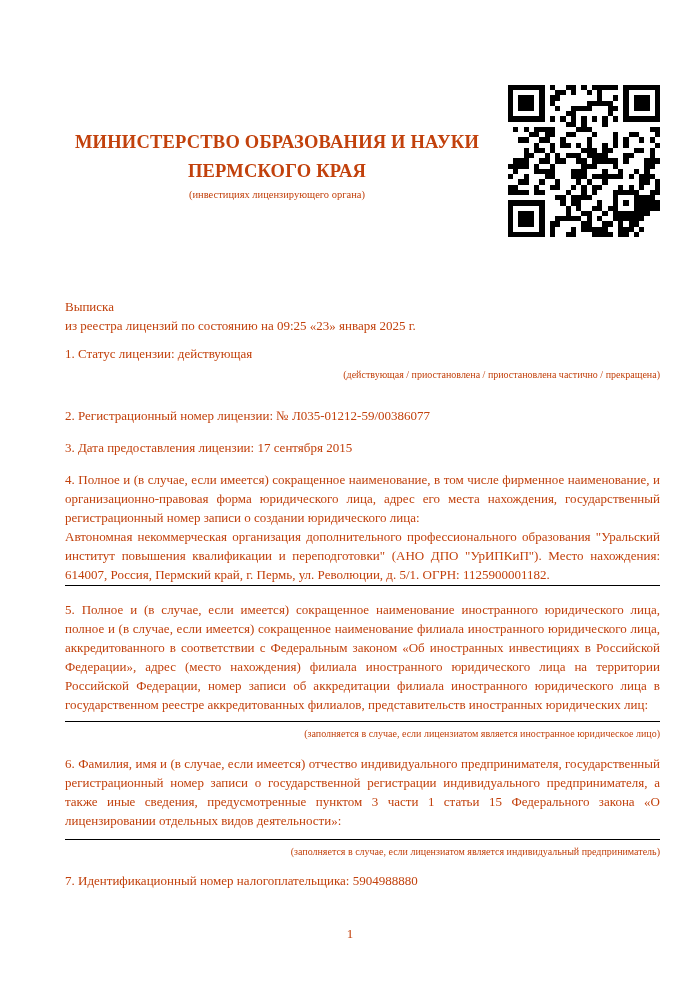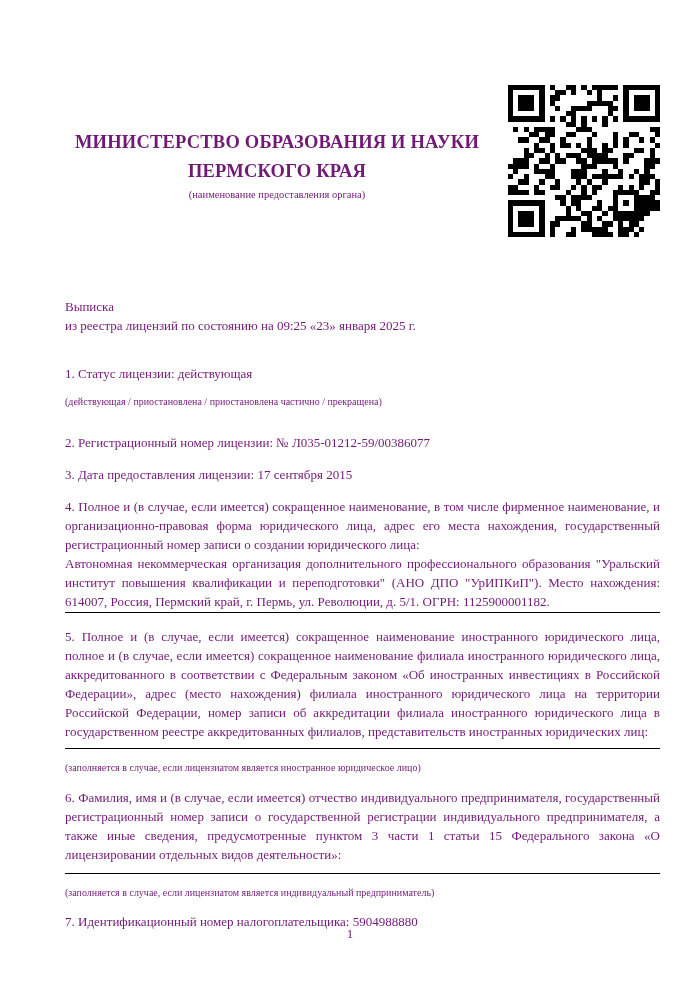--- a/index.html
+++ b/index.html
@@ -1,48 +1,48 @@
 <!DOCTYPE html>
 <html lang="ru"><head>
 <meta charset="utf-8">
 <style>
   * { margin:0; padding:0; box-sizing:border-box; }
   html,body { background:#ffffff; }
   .page {
     position:relative; width:700px; height:990px; overflow:hidden;
-    background:#ffffff; color:#701a75;
+    background:#ffffff; color:#c2410c;
     font-family:"Liberation Serif","DejaVu Serif",serif;
   }
   .ministry { position:absolute; left:57px; top:128px; width:440px; text-align:center; }
   .ministry-name { font-weight:700; font-size:18.5px; line-height:29px; letter-spacing:.2px; }
   .ministry-note { font-size:10.5px; margin-top:3px; }
   .qr { position:absolute; left:508px; top:85px; }
   .doc-title { position:absolute; left:65px; top:297px; width:595px; font-size:13px; line-height:19px; }
-  .content { position:absolute; left:65px; top:364px; width:595px; font-size:13px; line-height:19px; }
+  .content { position:absolute; left:65px; top:344px; width:595px; font-size:13px; line-height:19px; }
   .item { margin-top:13px; }
   .first { margin-top:0; }
   .just { text-align:justify;font-family:Liberation Serif, serif; }
-  .note { font-size:10px; line-height:13px; text-align:left; margin-top:12px; }
+  .note { font-size:10px; line-height:13px; text-align:right; margin-top:5px; }
   .fill { height:2px; border-bottom:1.5px solid #000; }
   .mt0 { margin-top:0; } .mt6 { margin-top:6px; }
   .mt8 { margin-top:8px; } .mt14 { margin-top:14px; } .mt19 { margin-top:25px; }
   .mt26 { }
   .page-number { position:absolute; left:0; top:926px; width:700px; text-align:center; font-size:13px; }
 </style>
 </head>
 <body>
 
 <div class="page">
 
   <div class="ministry">
     <div class="ministry-name">
       <div>МИНИСТЕРСТВО ОБРАЗОВАНИЯ И НАУКИ</div>
       <div>ПЕРМСКОГО КРАЯ</div>
     </div>
-    <div class="ministry-note">(наименование предоставления органа)</div>
+    <div class="ministry-note">(инвестициях лицензирующего органа)</div>
   </div>
 
   <svg id="qr" class="qr" width="152" height="152" viewBox="0 0 29 29" shape-rendering="crispEdges">
       <path d="M0 0h1v1h-1zM1 0h1v1h-1zM2 0h1v1h-1zM3 0h1v1h-1zM4 0h1v1h-1zM5 0h1v1h-1zM6 0h1v1h-1zM8 0h1v1h-1zM11 0h1v1h-1zM12 0h1v1h-1zM14 0h1v1h-1zM16 0h1v1h-1zM17 0h1v1h-1zM18 0h1v1h-1zM19 0h1v1h-1zM20 0h1v1h-1zM22 0h1v1h-1zM23 0h1v1h-1zM24 0h1v1h-1zM25 0h1v1h-1zM26 0h1v1h-1zM27 0h1v1h-1zM28 0h1v1h-1zM0 1h1v1h-1zM6 1h1v1h-1zM9 1h1v1h-1zM10 1h1v1h-1zM12 1h1v1h-1zM15 1h1v1h-1zM17 1h1v1h-1zM22 1h1v1h-1zM28 1h1v1h-1zM0 2h1v1h-1zM2 2h1v1h-1zM3 2h1v1h-1zM4 2h1v1h-1zM6 2h1v1h-1zM8 2h1v1h-1zM9 2h1v1h-1zM17 2h1v1h-1zM20 2h1v1h-1zM22 2h1v1h-1zM24 2h1v1h-1zM25 2h1v1h-1zM26 2h1v1h-1zM28 2h1v1h-1zM0 3h1v1h-1zM2 3h1v1h-1zM3 3h1v1h-1zM4 3h1v1h-1zM6 3h1v1h-1zM8 3h1v1h-1zM15 3h1v1h-1zM16 3h1v1h-1zM17 3h1v1h-1zM18 3h1v1h-1zM19 3h1v1h-1zM22 3h1v1h-1zM24 3h1v1h-1zM25 3h1v1h-1zM26 3h1v1h-1zM28 3h1v1h-1zM0 4h1v1h-1zM2 4h1v1h-1zM3 4h1v1h-1zM4 4h1v1h-1zM6 4h1v1h-1zM9 4h1v1h-1zM12 4h1v1h-1zM13 4h1v1h-1zM14 4h1v1h-1zM15 4h1v1h-1zM19 4h1v1h-1zM20 4h1v1h-1zM22 4h1v1h-1zM24 4h1v1h-1zM25 4h1v1h-1zM26 4h1v1h-1zM28 4h1v1h-1zM0 5h1v1h-1zM6 5h1v1h-1zM11 5h1v1h-1zM12 5h1v1h-1zM19 5h1v1h-1zM22 5h1v1h-1zM28 5h1v1h-1zM0 6h1v1h-1zM1 6h1v1h-1zM2 6h1v1h-1zM3 6h1v1h-1zM4 6h1v1h-1zM5 6h1v1h-1zM6 6h1v1h-1zM8 6h1v1h-1zM10 6h1v1h-1zM12 6h1v1h-1zM14 6h1v1h-1zM16 6h1v1h-1zM18 6h1v1h-1zM20 6h1v1h-1zM22 6h1v1h-1zM23 6h1v1h-1zM24 6h1v1h-1zM25 6h1v1h-1zM26 6h1v1h-1zM27 6h1v1h-1zM28 6h1v1h-1zM11 7h1v1h-1zM12 7h1v1h-1zM14 7h1v1h-1zM18 7h1v1h-1zM1 8h1v1h-1zM3 8h1v1h-1zM5 8h1v1h-1zM6 8h1v1h-1zM7 8h1v1h-1zM8 8h1v1h-1zM13 8h1v1h-1zM14 8h1v1h-1zM15 8h1v1h-1zM27 8h1v1h-1zM28 8h1v1h-1zM4 9h1v1h-1zM5 9h1v1h-1zM7 9h1v1h-1zM8 9h1v1h-1zM11 9h1v1h-1zM12 9h1v1h-1zM16 9h1v1h-1zM20 9h1v1h-1zM23 9h1v1h-1zM24 9h1v1h-1zM28 9h1v1h-1zM2 10h1v1h-1zM3 10h1v1h-1zM6 10h1v1h-1zM7 10h1v1h-1zM10 10h1v1h-1zM15 10h1v1h-1zM20 10h1v1h-1zM22 10h1v1h-1zM25 10h1v1h-1zM27 10h1v1h-1zM5 11h1v1h-1zM8 11h1v1h-1zM10 11h1v1h-1zM11 11h1v1h-1zM13 11h1v1h-1zM15 11h1v1h-1zM18 11h1v1h-1zM20 11h1v1h-1zM22 11h1v1h-1zM28 11h1v1h-1zM3 12h1v1h-1zM5 12h1v1h-1zM6 12h1v1h-1zM8 12h1v1h-1zM14 12h1v1h-1zM15 12h1v1h-1zM16 12h1v1h-1zM18 12h1v1h-1zM19 12h1v1h-1zM24 12h1v1h-1zM25 12h1v1h-1zM27 12h1v1h-1zM3 13h1v1h-1zM4 13h1v1h-1zM7 13h1v1h-1zM9 13h1v1h-1zM11 13h1v1h-1zM12 13h1v1h-1zM13 13h1v1h-1zM15 13h1v1h-1zM16 13h1v1h-1zM17 13h1v1h-1zM18 13h1v1h-1zM22 13h1v1h-1zM23 13h1v1h-1zM27 13h1v1h-1zM1 14h1v1h-1zM2 14h1v1h-1zM3 14h1v1h-1zM6 14h1v1h-1zM7 14h1v1h-1zM9 14h1v1h-1zM10 14h1v1h-1zM13 14h1v1h-1zM14 14h1v1h-1zM16 14h1v1h-1zM17 14h1v1h-1zM18 14h1v1h-1zM19 14h1v1h-1zM20 14h1v1h-1zM22 14h1v1h-1zM26 14h1v1h-1zM27 14h1v1h-1zM28 14h1v1h-1zM0 15h1v1h-1zM1 15h1v1h-1zM2 15h1v1h-1zM3 15h1v1h-1zM5 15h1v1h-1zM8 15h1v1h-1zM14 15h1v1h-1zM15 15h1v1h-1zM16 15h1v1h-1zM20 15h1v1h-1zM26 15h1v1h-1zM27 15h1v1h-1zM1 16h1v1h-1zM5 16h1v1h-1zM6 16h1v1h-1zM7 16h1v1h-1zM8 16h1v1h-1zM12 16h1v1h-1zM13 16h1v1h-1zM14 16h1v1h-1zM18 16h1v1h-1zM21 16h1v1h-1zM24 16h1v1h-1zM26 16h1v1h-1zM0 17h1v1h-1zM3 17h1v1h-1zM7 17h1v1h-1zM8 17h1v1h-1zM12 17h1v1h-1zM13 17h1v1h-1zM14 17h1v1h-1zM16 17h1v1h-1zM17 17h1v1h-1zM18 17h1v1h-1zM19 17h1v1h-1zM20 17h1v1h-1zM21 17h1v1h-1zM23 17h1v1h-1zM25 17h1v1h-1zM26 17h1v1h-1zM27 17h1v1h-1zM2 18h1v1h-1zM3 18h1v1h-1zM6 18h1v1h-1zM9 18h1v1h-1zM13 18h1v1h-1zM15 18h1v1h-1zM18 18h1v1h-1zM25 18h1v1h-1zM26 18h1v1h-1zM28 18h1v1h-1zM0 19h1v1h-1zM1 19h1v1h-1zM5 19h1v1h-1zM8 19h1v1h-1zM9 19h1v1h-1zM12 19h1v1h-1zM14 19h1v1h-1zM16 19h1v1h-1zM17 19h1v1h-1zM21 19h1v1h-1zM23 19h1v1h-1zM25 19h1v1h-1zM28 19h1v1h-1zM0 20h1v1h-1zM1 20h1v1h-1zM2 20h1v1h-1zM3 20h1v1h-1zM5 20h1v1h-1zM6 20h1v1h-1zM11 20h1v1h-1zM14 20h1v1h-1zM16 20h1v1h-1zM20 20h1v1h-1zM21 20h1v1h-1zM22 20h1v1h-1zM23 20h1v1h-1zM24 20h1v1h-1zM27 20h1v1h-1zM28 20h1v1h-1zM9 21h1v1h-1zM10 21h1v1h-1zM12 21h1v1h-1zM13 21h1v1h-1zM14 21h1v1h-1zM15 21h1v1h-1zM20 21h1v1h-1zM24 21h1v1h-1zM25 21h1v1h-1zM26 21h1v1h-1zM27 21h1v1h-1zM0 22h1v1h-1zM1 22h1v1h-1zM2 22h1v1h-1zM3 22h1v1h-1zM4 22h1v1h-1zM5 22h1v1h-1zM6 22h1v1h-1zM10 22h1v1h-1zM12 22h1v1h-1zM13 22h1v1h-1zM17 22h1v1h-1zM20 22h1v1h-1zM22 22h1v1h-1zM24 22h1v1h-1zM25 22h1v1h-1zM26 22h1v1h-1zM27 22h1v1h-1zM28 22h1v1h-1zM0 23h1v1h-1zM6 23h1v1h-1zM11 23h1v1h-1zM13 23h1v1h-1zM16 23h1v1h-1zM17 23h1v1h-1zM19 23h1v1h-1zM20 23h1v1h-1zM24 23h1v1h-1zM25 23h1v1h-1zM26 23h1v1h-1zM27 23h1v1h-1zM28 23h1v1h-1zM0 24h1v1h-1zM2 24h1v1h-1zM3 24h1v1h-1zM4 24h1v1h-1zM6 24h1v1h-1zM11 24h1v1h-1zM14 24h1v1h-1zM15 24h1v1h-1zM18 24h1v1h-1zM20 24h1v1h-1zM21 24h1v1h-1zM22 24h1v1h-1zM23 24h1v1h-1zM24 24h1v1h-1zM25 24h1v1h-1zM26 24h1v1h-1zM0 25h1v1h-1zM2 25h1v1h-1zM3 25h1v1h-1zM4 25h1v1h-1zM6 25h1v1h-1zM9 25h1v1h-1zM10 25h1v1h-1zM11 25h1v1h-1zM12 25h1v1h-1zM13 25h1v1h-1zM15 25h1v1h-1zM17 25h1v1h-1zM20 25h1v1h-1zM21 25h1v1h-1zM22 25h1v1h-1zM23 25h1v1h-1zM24 25h1v1h-1zM25 25h1v1h-1zM0 26h1v1h-1zM2 26h1v1h-1zM3 26h1v1h-1zM4 26h1v1h-1zM6 26h1v1h-1zM8 26h1v1h-1zM9 26h1v1h-1zM14 26h1v1h-1zM15 26h1v1h-1zM18 26h1v1h-1zM19 26h1v1h-1zM21 26h1v1h-1zM23 26h1v1h-1zM24 26h1v1h-1zM0 27h1v1h-1zM6 27h1v1h-1zM8 27h1v1h-1zM12 27h1v1h-1zM14 27h1v1h-1zM15 27h1v1h-1zM16 27h1v1h-1zM17 27h1v1h-1zM18 27h1v1h-1zM21 27h1v1h-1zM22 27h1v1h-1zM23 27h1v1h-1zM25 27h1v1h-1zM0 28h1v1h-1zM1 28h1v1h-1zM2 28h1v1h-1zM3 28h1v1h-1zM4 28h1v1h-1zM5 28h1v1h-1zM6 28h1v1h-1zM8 28h1v1h-1zM11 28h1v1h-1zM12 28h1v1h-1zM16 28h1v1h-1zM17 28h1v1h-1zM18 28h1v1h-1zM19 28h1v1h-1zM21 28h1v1h-1zM22 28h1v1h-1zM24 28h1v1h-1z" fill="#000"></path>
     </svg>
 
   <div class="doc-title">
     <div>Выписка</div>
     <div>из реестра лицензий по состоянию на 09:25 «23» января 2025 г.</div>
   </div>

